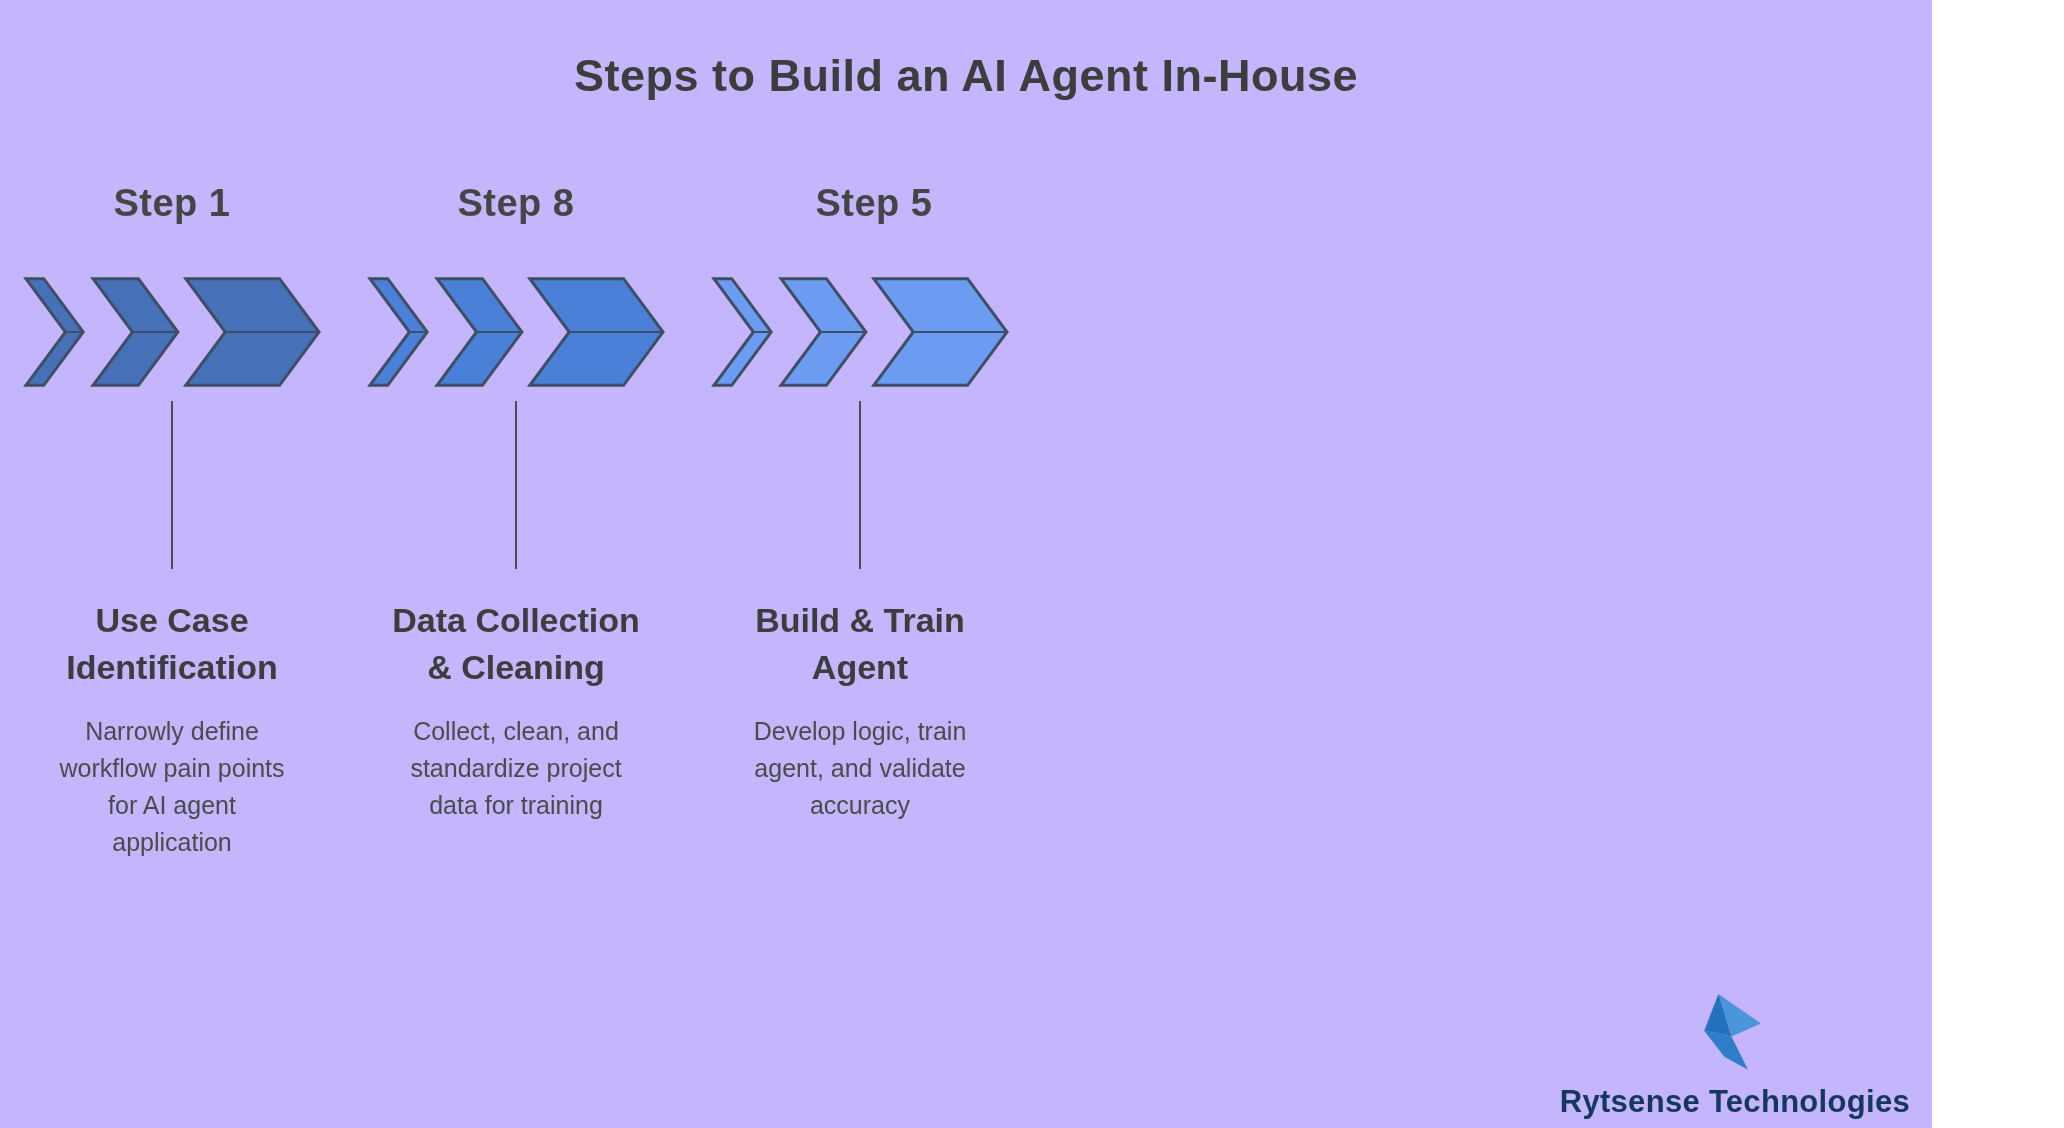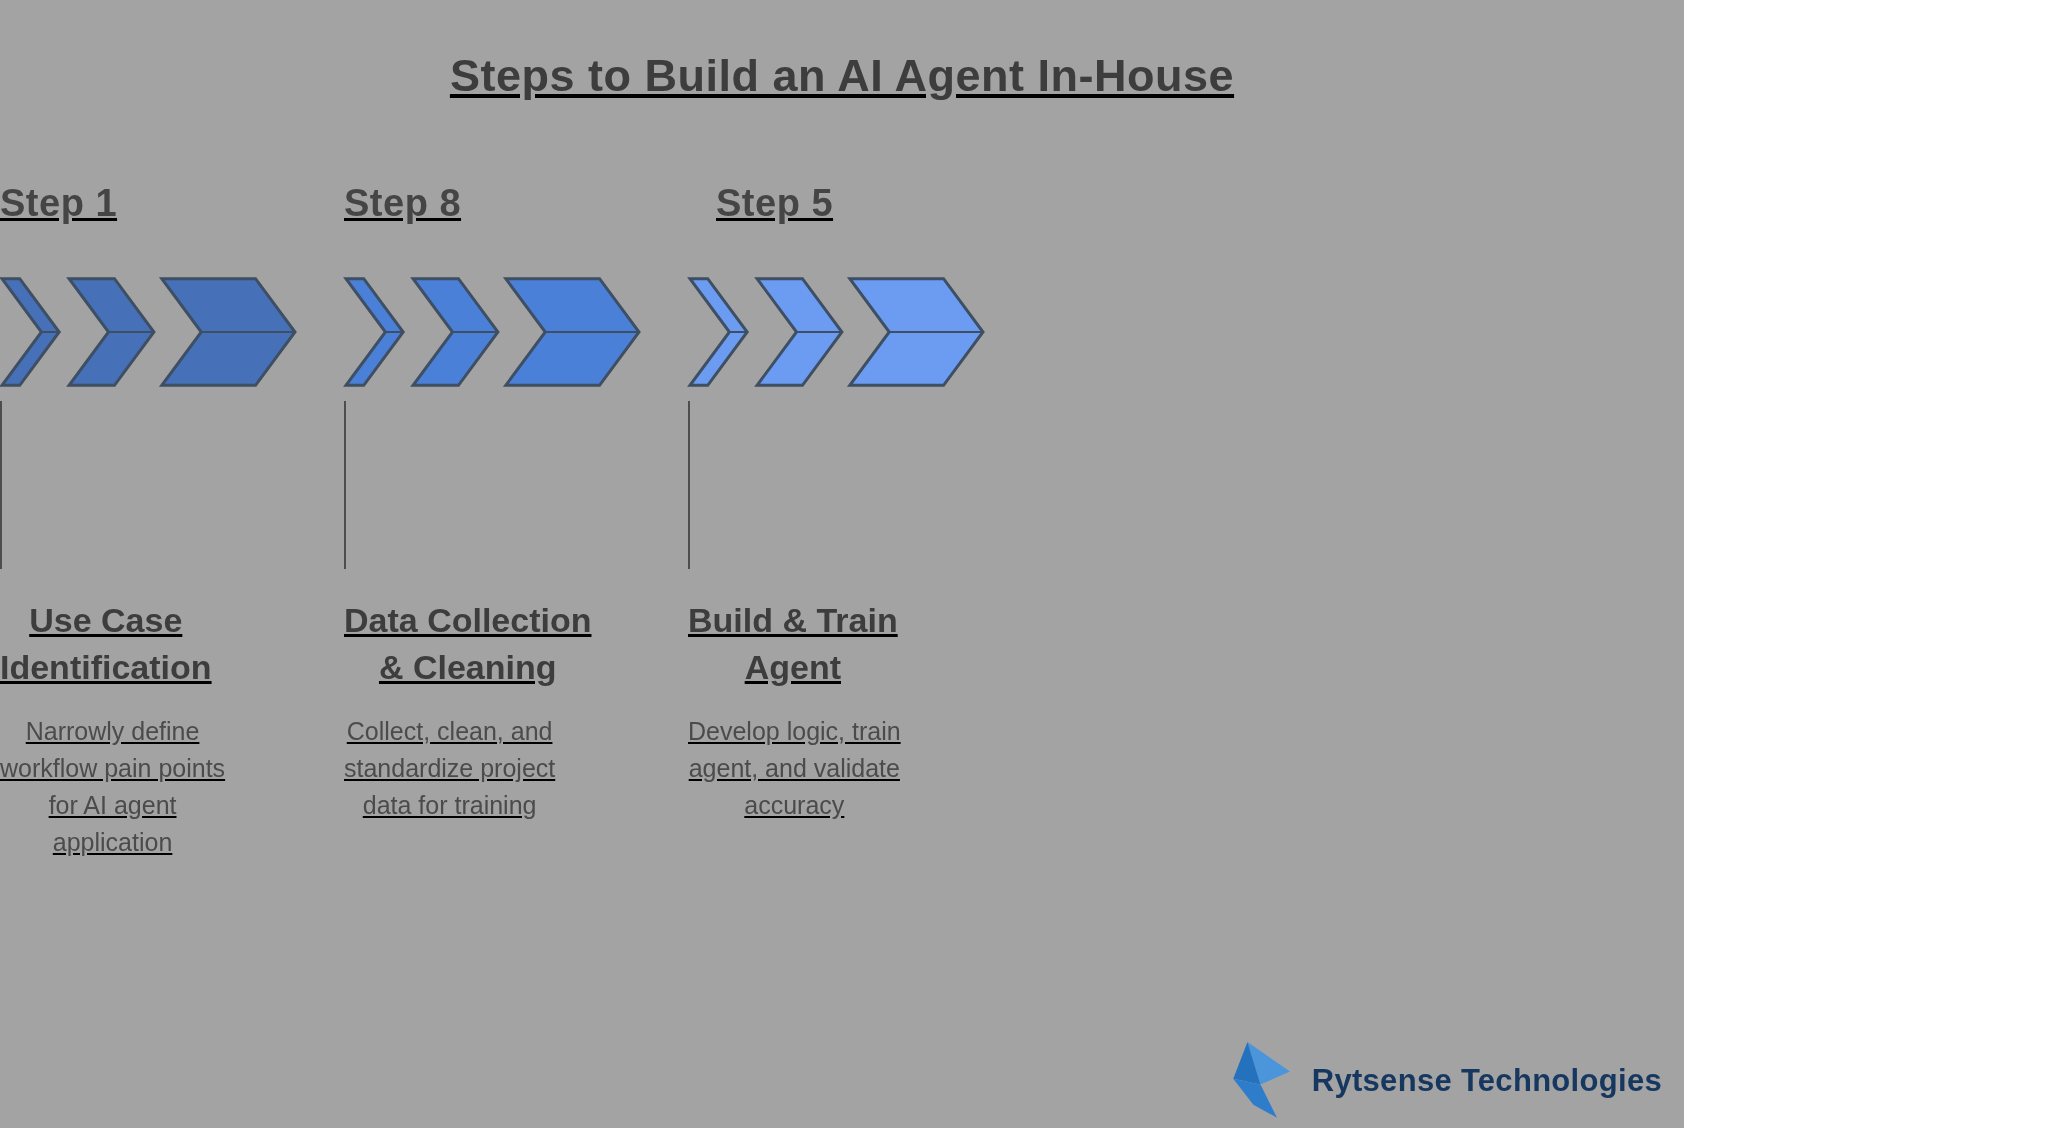--- a/index.html
+++ b/index.html
@@ -1,41 +1,40 @@
 <!DOCTYPE html>
 <html><head>
 <meta charset="utf-8">
 <style>
   html,body{margin:0;padding:0;background:#ffffff;}
   .canvas{
     position:relative;
-    width:1684px;height:1128px;
-    background:#a3a3a3;
+    width:1932px;height:1128px;
+    background:#c4b5fd;
     font-family:"Liberation Sans", sans-serif;
     overflow:hidden;
-    text-decoration:underline;
   }
   .main-title{
     margin:0;
     padding-top:50px;
     text-align:center;
     font-size:45px;
     font-weight:bold;
     color:#3d3d3d;
     letter-spacing:.5px;
   }
   .steps-row{
     display:flex;
     margin-top:80px;
   }
   .step-col{
     width:344px;
     display:flex;
     flex-direction:column;
-    align-items:flex-start;
+    align-items:center;
   }
   .step-label{
     margin:0;
     font-size:38px;
     font-weight:bold;
     color:#454545;
     letter-spacing:.5px;
   }
   .chev{
     margin-top:52px;
@@ -67,20 +66,21 @@
     line-height:37px;
     text-align:center;
     white-space:pre-line;
   }
   .brand{
     position:absolute;
     right:22px;bottom:8px;
     display:flex;
     align-items:center;
     gap:12px;
+    flex-direction:column;
   }
   .brand-logo{width:72px;height:78px;flex:none;}
   .brand-name{
     font-size:31px;
     font-weight:bold;
     color:#16375f;
     letter-spacing:.3px;
   }
 </style>
 </head>

